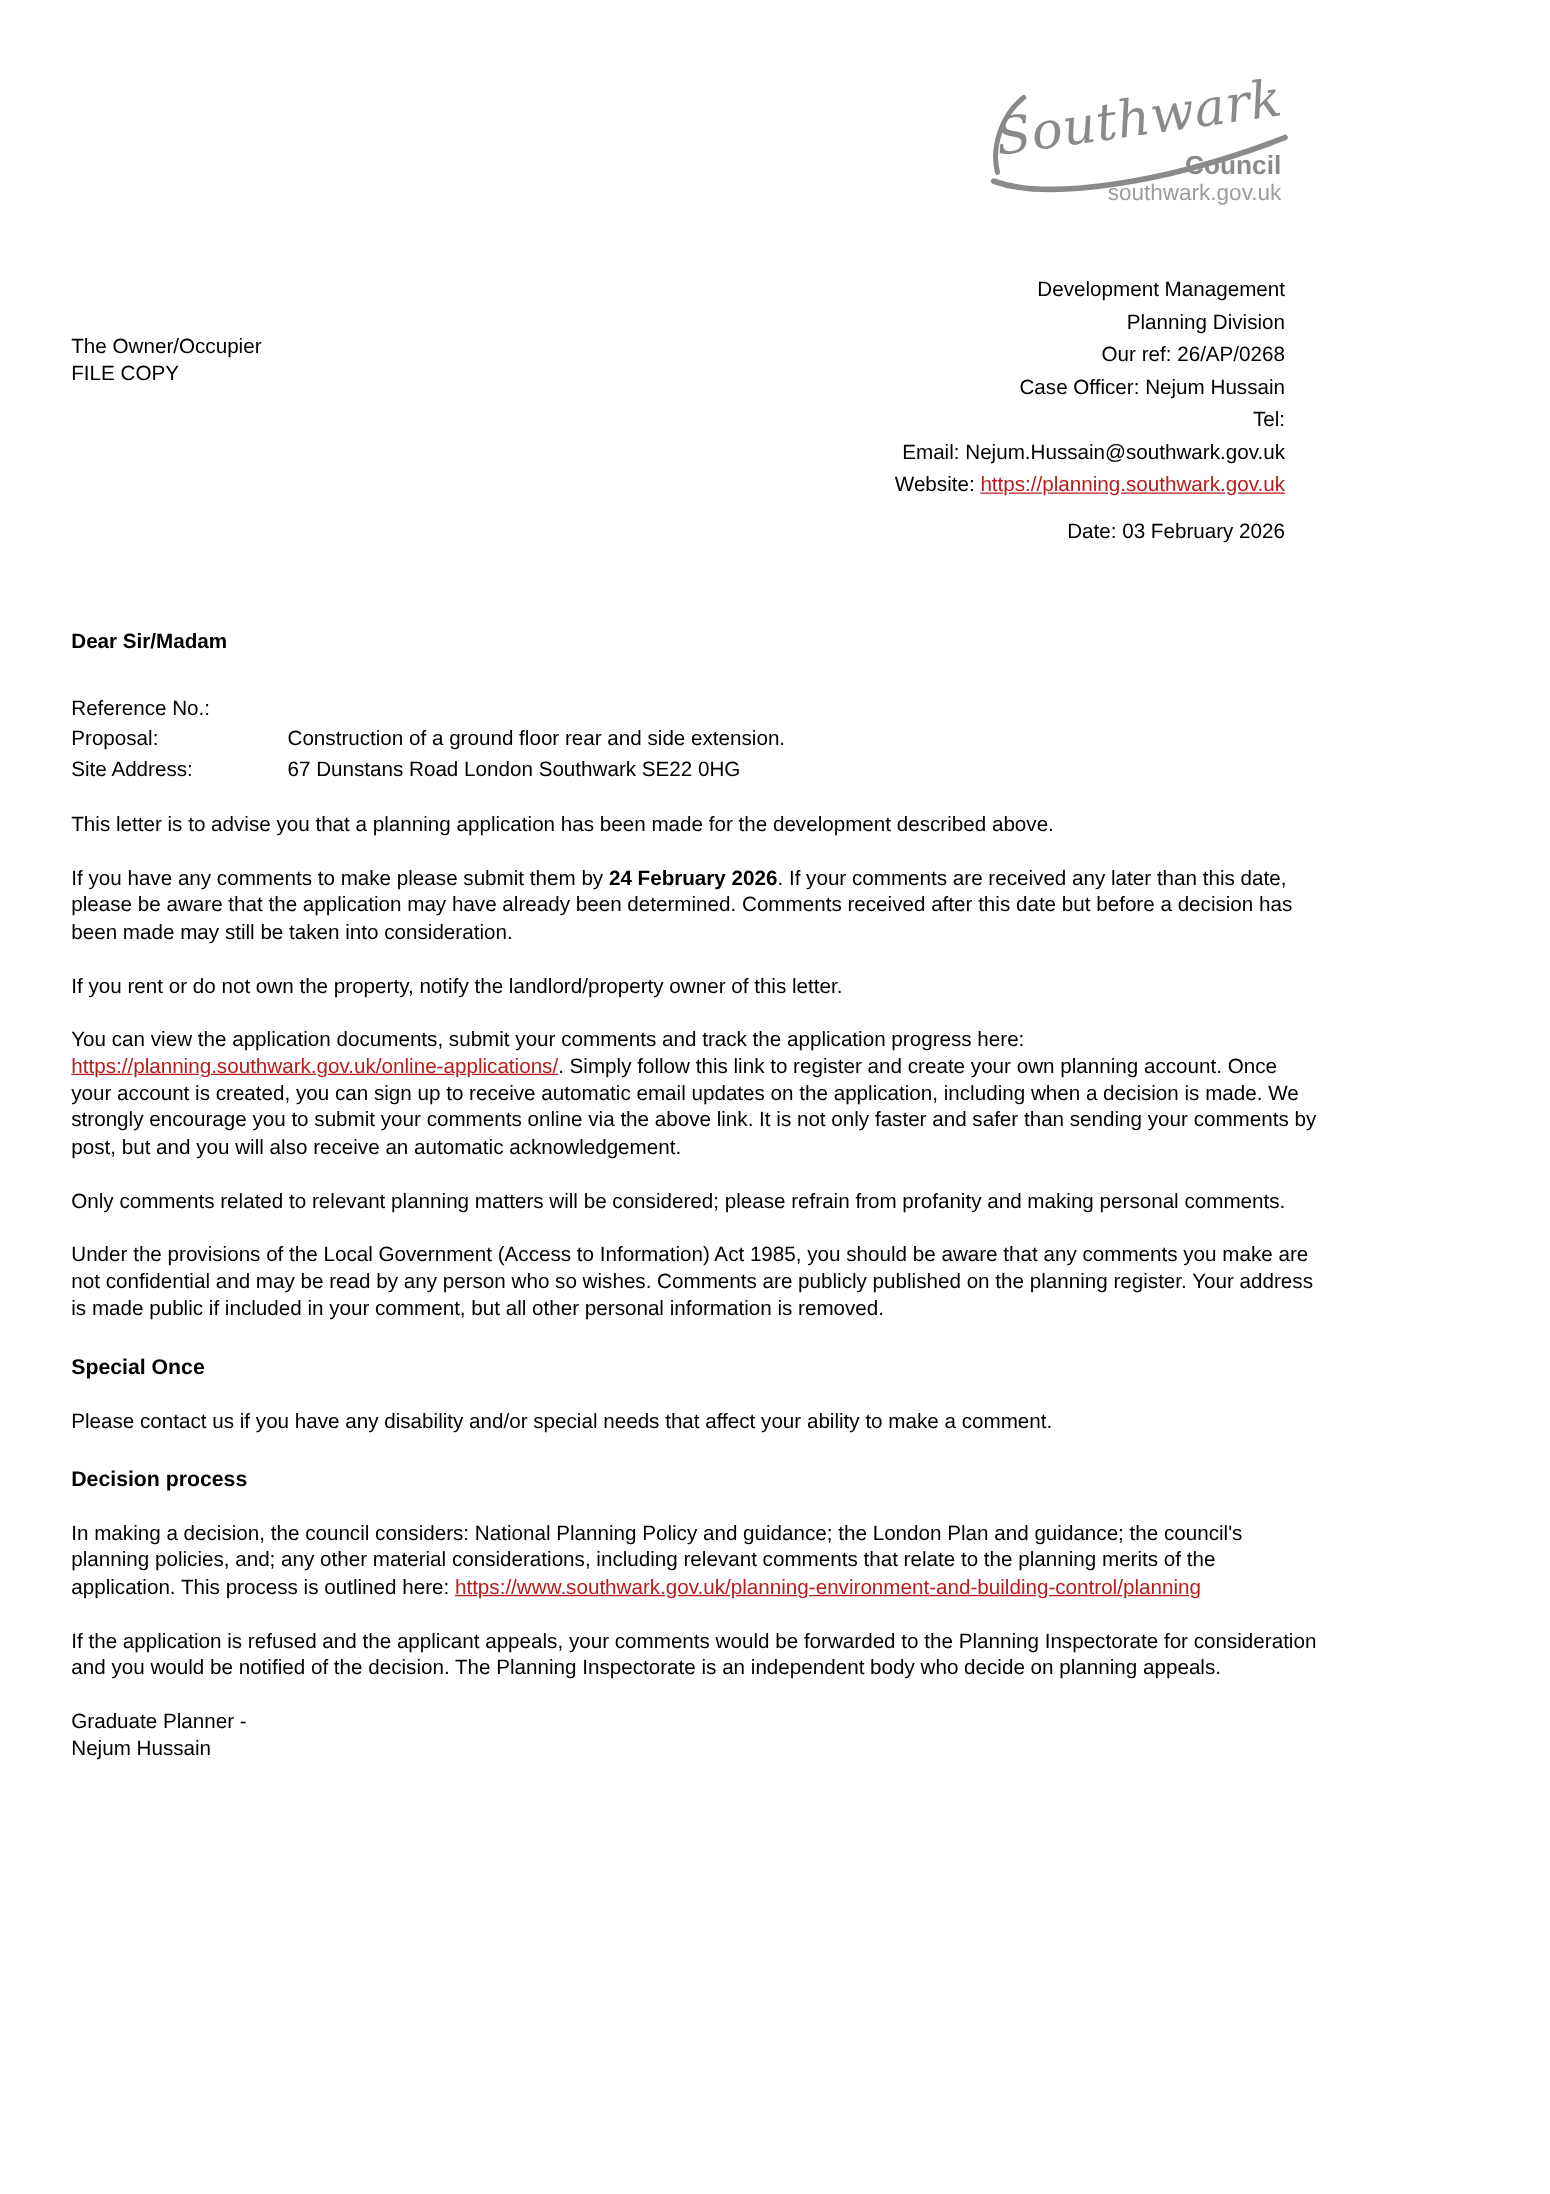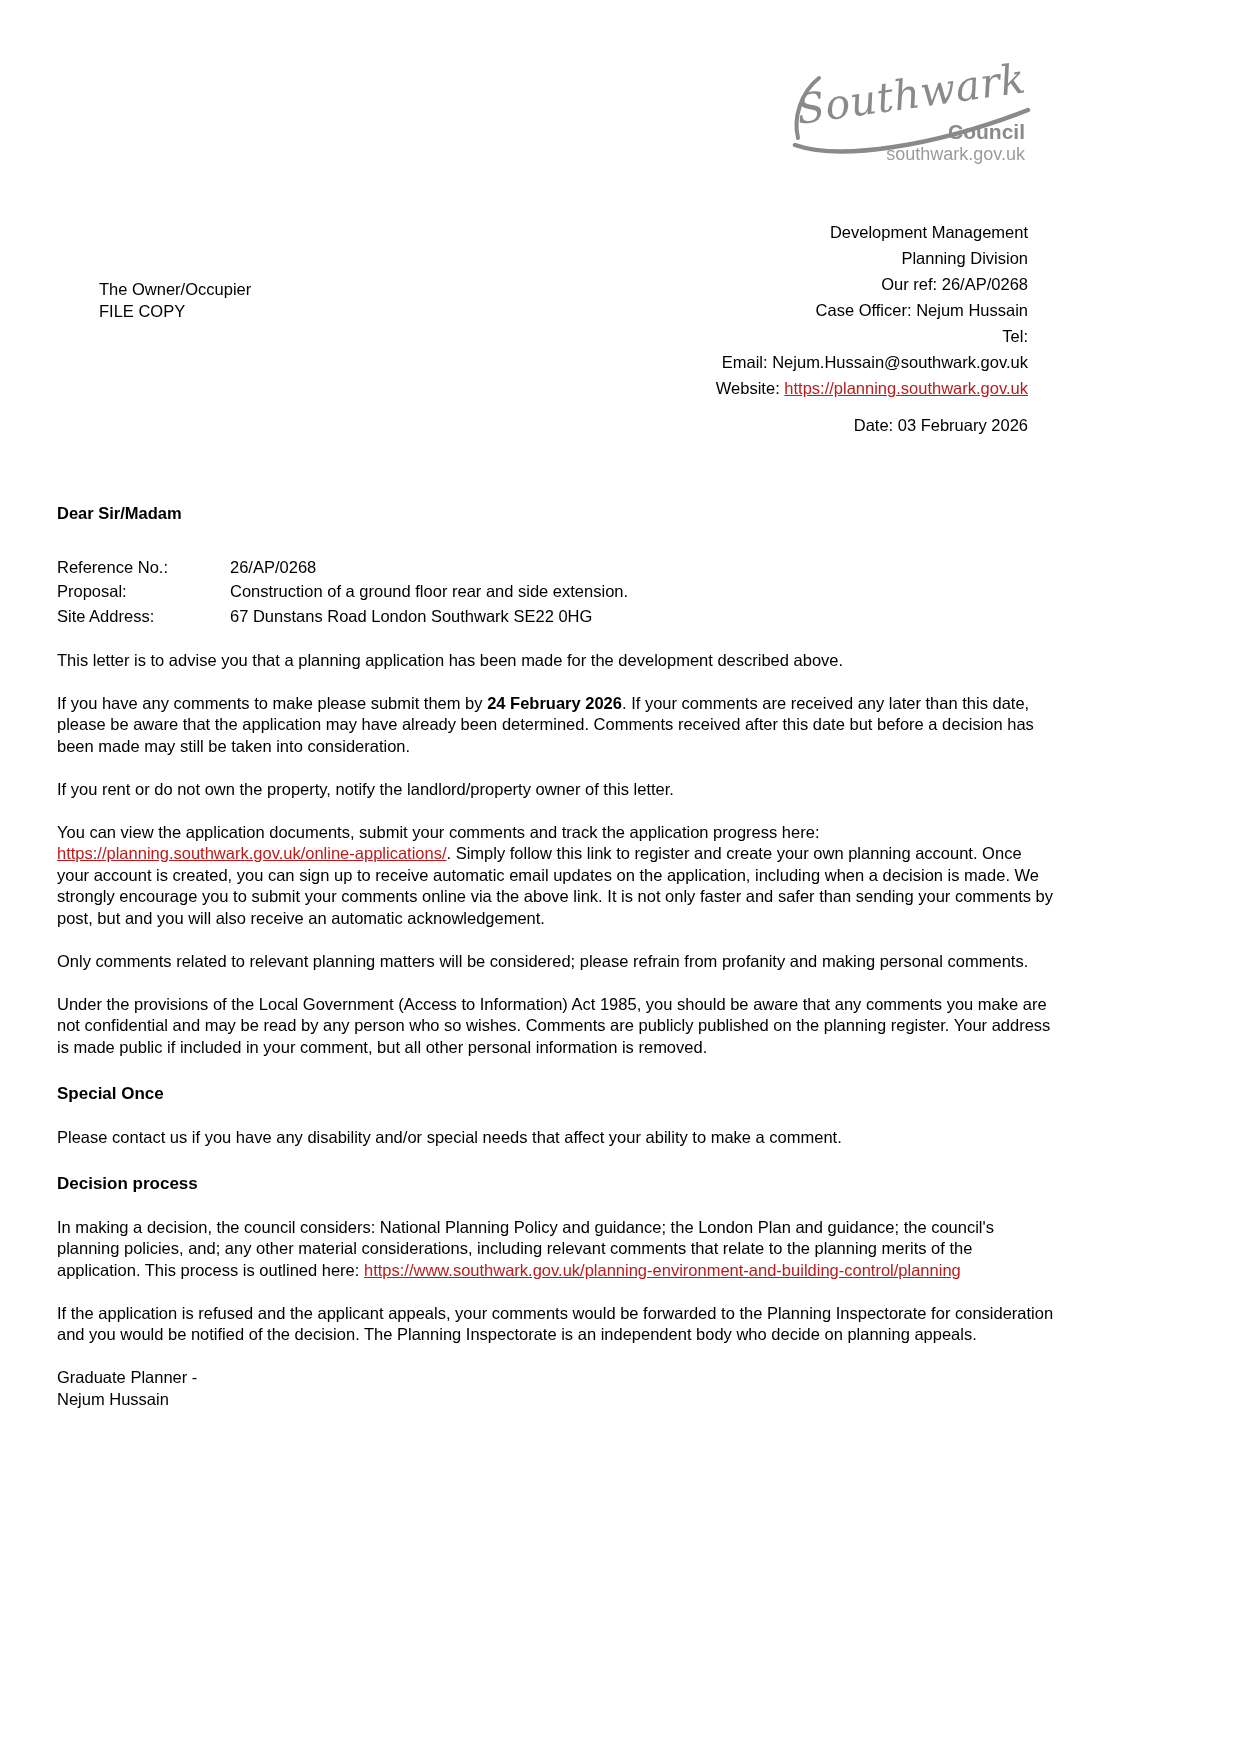--- a/index.html
+++ b/index.html
@@ -24,24 +24,23 @@
     position: absolute;
     top: 187px;
     right: 212px;
     text-align: right;
     line-height: 26px;
     white-space: nowrap;
     margin-top: 32px;
   }
   .addressee {
     position: absolute;
-    top: 278px;
+    top: 266px;
     left: 57px;
     line-height: 22px;
-    margin-left: 42px;
   }
   .date-line {
     position: absolute;
     top: 416px;
     right: 212px;
   }
   .letter-body {
     position: absolute;
     top: 503px;
     left: 57px;
@@ -97,21 +96,20 @@
 
   <div class="date-line">Date: 03 February 2026</div>
 
   <div class="letter-body">
 
     <p class="salutation">Dear Sir/Madam</p>
 
     <div class="ref-table">
       <div class="ref-row">
         <span class="ref-label">Reference No.:</span>
-        <span class="ref-value">26/AP/0268</span>
       </div>
       <div class="ref-row">
         <span class="ref-label">Proposal:</span>
         <span class="ref-value">Construction of a ground floor rear and side extension.</span>
       </div>
       <div class="ref-row">
         <span class="ref-label">Site Address:</span>
         <span class="ref-value">67 Dunstans Road London Southwark SE22 0HG</span>
       </div>
     </div>

